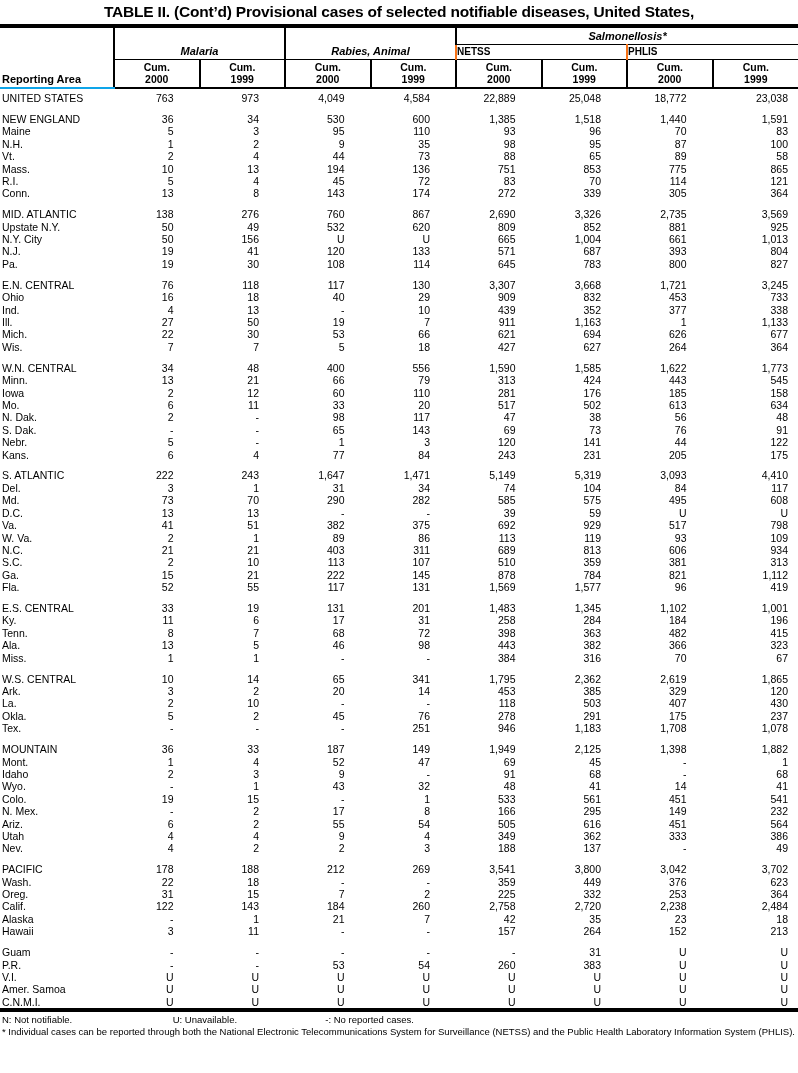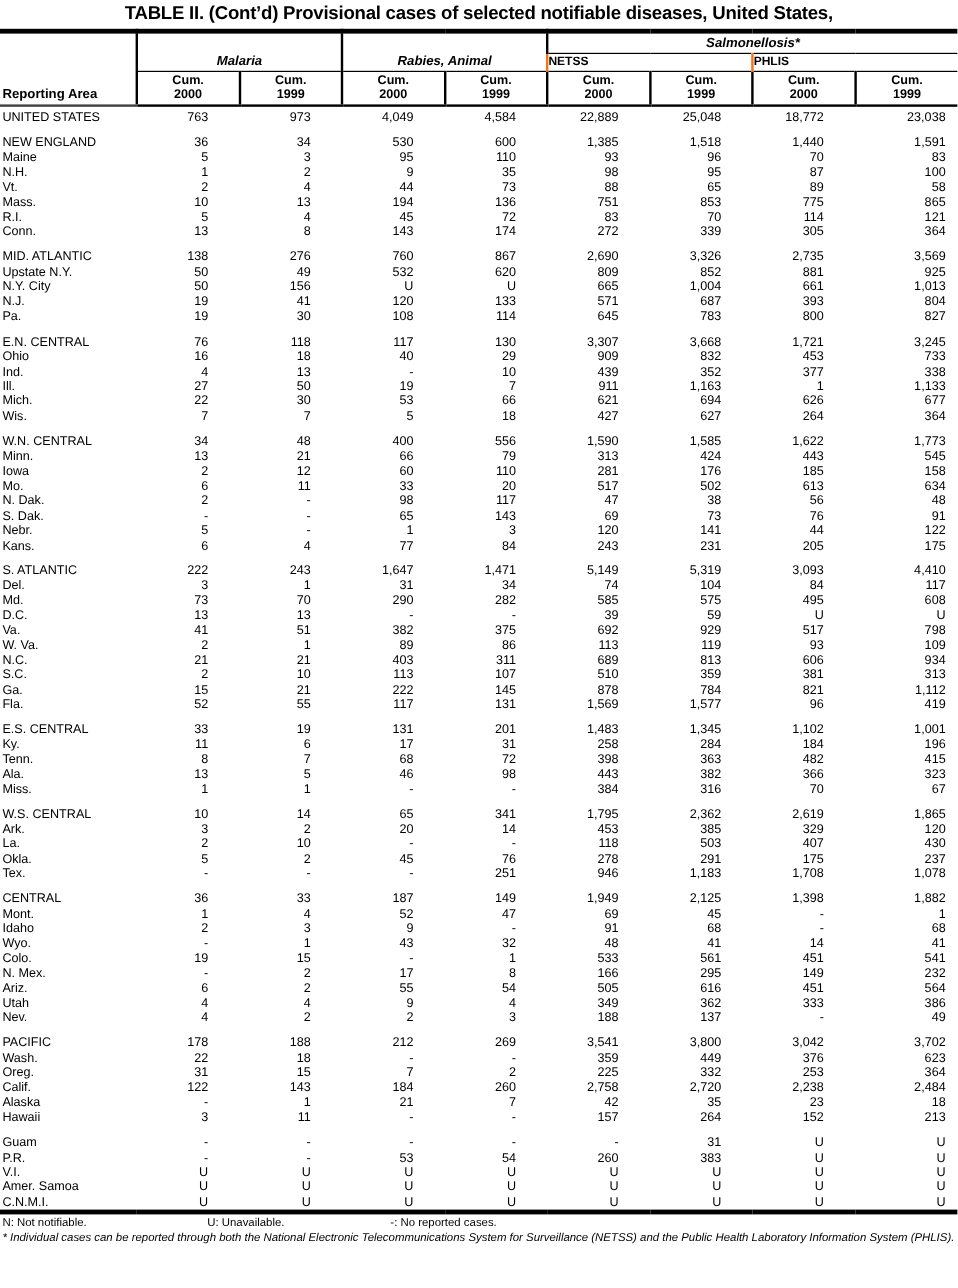--- a/index.html
+++ b/index.html
@@ -15,21 +15,21 @@
   }
   table.mmwr {
     border-collapse:collapse; table-layout:fixed; width:798px; margin-top:3px;
     border-top:4px solid #000; border-bottom:4px solid #000;
   }
   col.c-area { width:114px; }
   col.c-num  { width:85.5px; }
   thead th { font-weight:bold; color:#000; }
   th.area-h {
     text-align:left; vertical-align:bottom; font-size:11px;
-    padding:0 0 2px 2px; border-bottom:2px solid #404040;
+    padding:0 0 2px 2px; border-bottom:2px solid #0ea5e9;
   }
   th.group {
     font-size:11px; vertical-align:bottom; text-align:center;
     border-left:2px solid #000; border-bottom:1.5px solid #000; padding:2px 0 2px;font-style:italic;
   }
   th.span-top { vertical-align:middle; padding:2px 0; }
   th.sub {
     font-size:10px; text-align:left;
     border-left:2px solid #f97316; border-bottom:1.5px solid #000; padding:1px 0 2px;
   }
@@ -40,21 +40,21 @@
   tbody td { font-size:10.5px; line-height:12.4px; white-space:nowrap; }
   td.area { text-align:left; padding-left:2px; }
   td.num  { text-align:right; padding-right:26px; }
   td.num:last-child { padding-right:10px; }
   tr.first-row td { padding-top:3px; }
   tr.gap-row td { height:8.5px; }
   .footnotes { font-size:9.5px; line-height:12px; padding:2px 2px 0 2px; }
   .legend span { display:inline-block; }
   .legend .l0 { width:168px; }
   .legend .l1 { width:150px; }
-  .note { padding-left:8px; text-indent:-8px;font-style:italic; }
+  .note { padding-left:8px; text-indent:-8px; }
 </style>
 </head>
 <body>
 
 <div class="page">
 
   <div class="title">
     <div>TABLE II. (Cont’d) Provisional cases of selected notifiable diseases, United States,</div>
   </div>
 
@@ -652,21 +652,21 @@
           <td class="num">251</td>
           <td class="num">946</td>
           <td class="num">1,183</td>
           <td class="num">1,708</td>
           <td class="num">1,078</td>
         </tr>
         <tr class="gap-row">
           <td colspan="9"></td>
         </tr>
         <tr class="data-row">
-          <td class="area">CENTRAL</td>
+          <td class="area">MOUNTAIN</td>
           <td class="num">36</td>
           <td class="num">33</td>
           <td class="num">187</td>
           <td class="num">149</td>
           <td class="num">1,949</td>
           <td class="num">2,125</td>
           <td class="num">1,398</td>
           <td class="num">1,882</td>
         </tr>
         <tr class="data-row">

